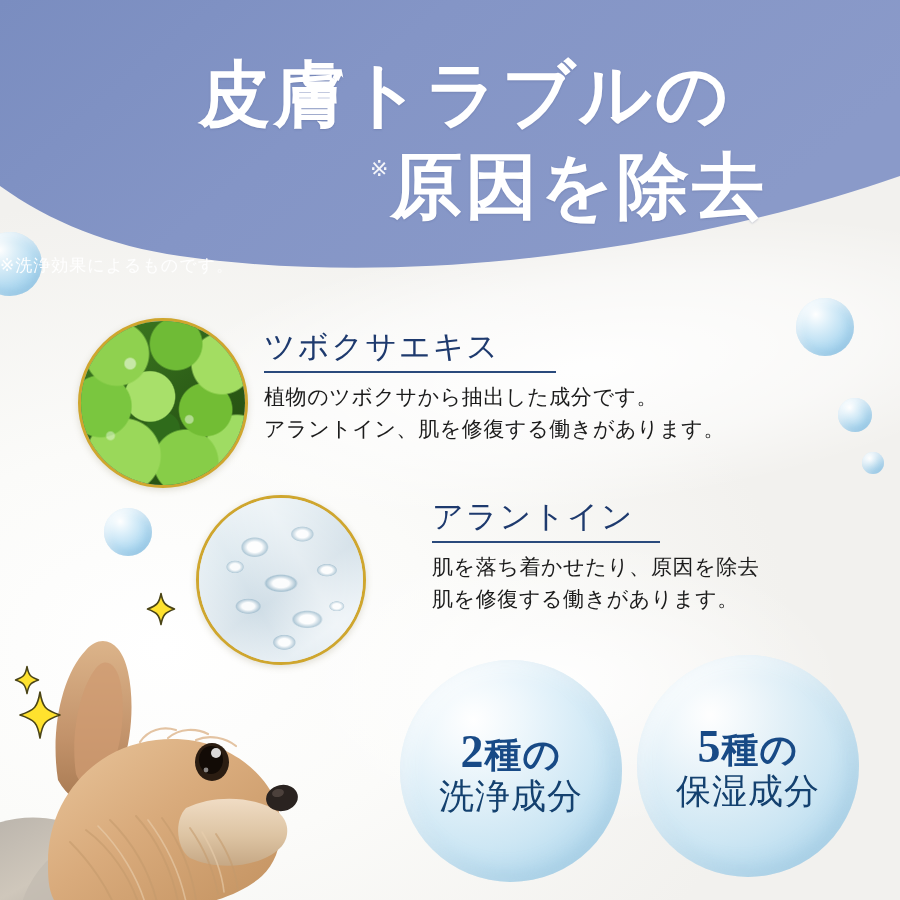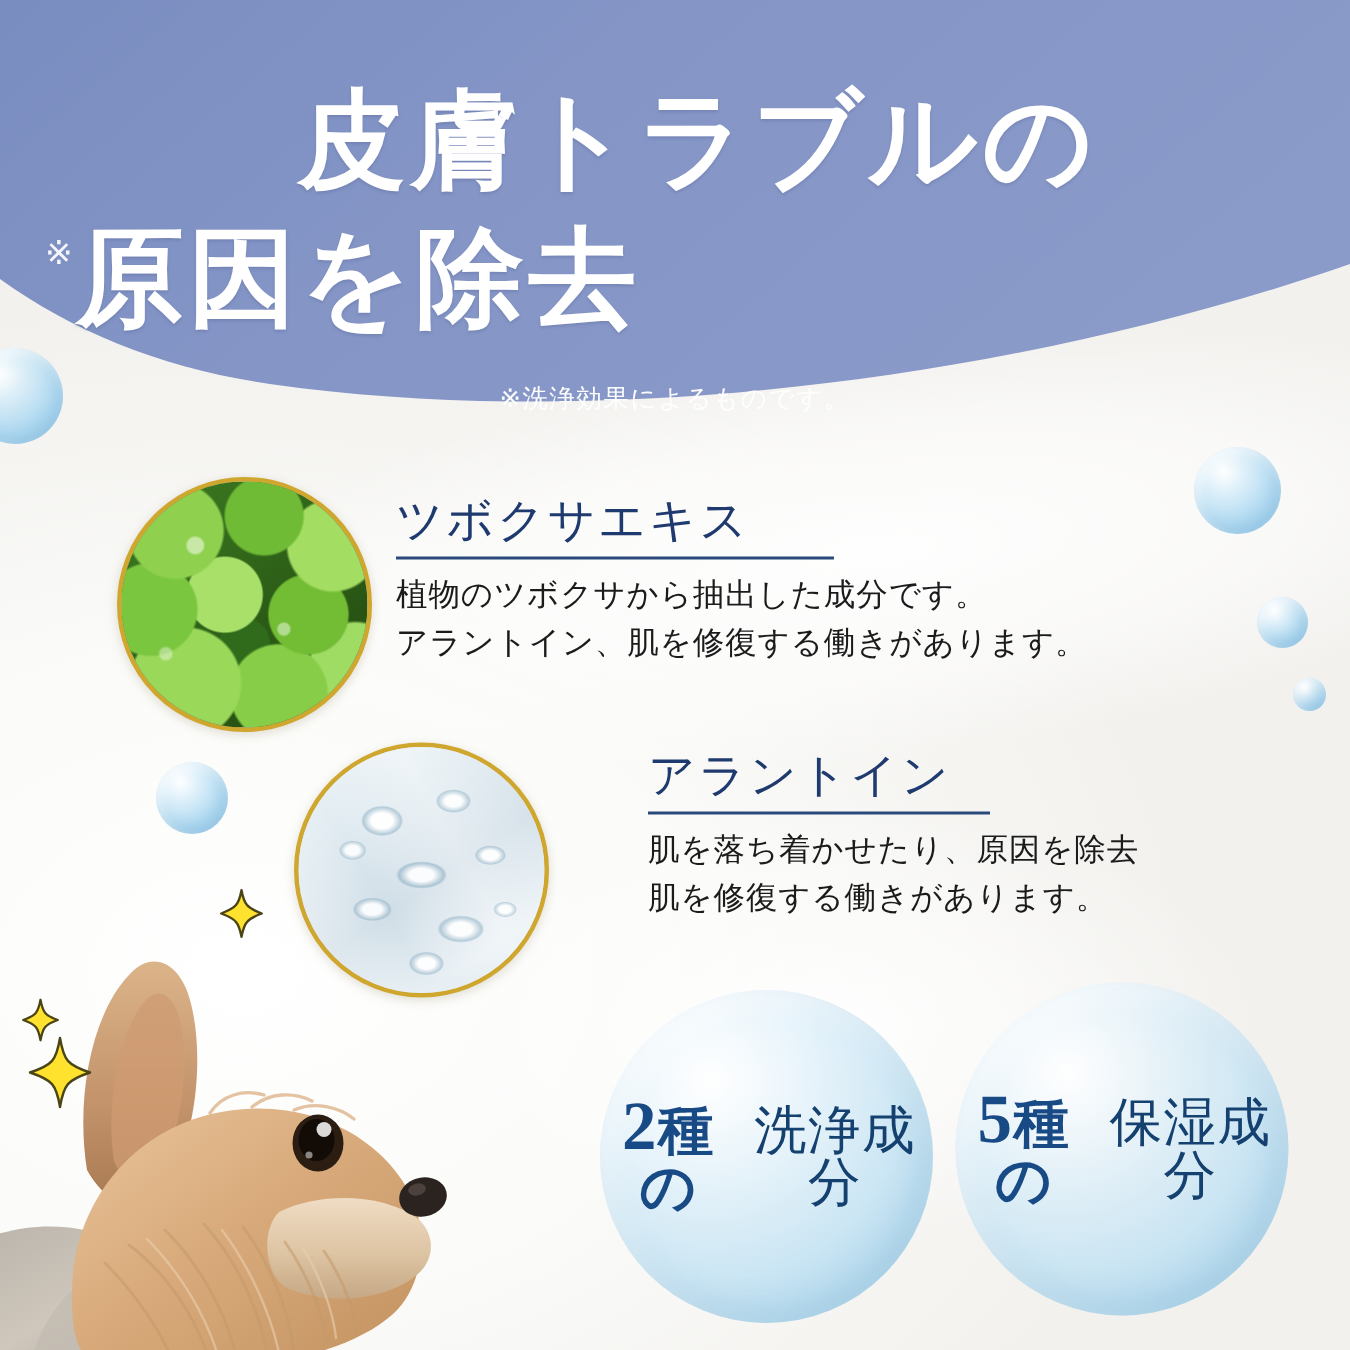--- a/index.html
+++ b/index.html
@@ -71,21 +71,21 @@
     line-height: 1.0;
     text-align: center;
     padding-left: 30px;
     box-sizing: border-box;
     text-shadow: 0 1px 2px rgba(70,85,130,0.25);
   }
   .title-line2-wrap {
     position: absolute;
     left: 0; top: 150px;
     width: 767px;
-    text-align: left;
+    text-align: right;
     padding-left: 30px;
     box-sizing: border-box;
   }
   .title-asterisk {
     font-size: 22px;
     vertical-align: top;
     position: relative;
     top: 6px;
     margin-right: 2px;
     opacity: 0.92;
@@ -94,21 +94,21 @@
     font-size: 72px;
     font-weight: 700;
     letter-spacing: 3px;
     line-height: 1.0;
     text-shadow: 0 1px 2px rgba(70,85,130,0.25);
   }
   .title-note {
     position: absolute;
     left: 0; top: 254px;
     width: 900px;
-    text-align: center;
+    text-align: left;
     font-size: 17px;
     letter-spacing: 1px;
     color: #ffffff;
     opacity: 0.97;
   }
 
   
   .photo-circle {
     position: absolute;
     border-radius: 50%;
@@ -207,21 +207,21 @@
 
   
   .badge {
     position: absolute;
     width: 222px; height: 222px;
     border-radius: 50%;
     background:
       radial-gradient(circle at 33% 27%, rgba(255,255,255,0.92) 0%, rgba(233,245,252,0.75) 22%, rgba(198,228,244,0.85) 58%, rgba(170,213,237,0.9) 82%, rgba(196,228,243,0.85) 100%);
     box-shadow: inset -6px -8px 20px rgba(125,175,205,0.3), inset 6px 8px 18px rgba(255,255,255,0.7);
     display: flex;
-    flex-direction: row;
+    flex-direction: column;
     align-items: center;
     justify-content: center;
     text-align: center;
   }
   #badge-cleansing { left: 400px; top: 660px; }
   #badge-moisture  { left: 637px; top: 655px; }
 
   .badge-top {
     font-size: 37px;
     font-weight: 700;

